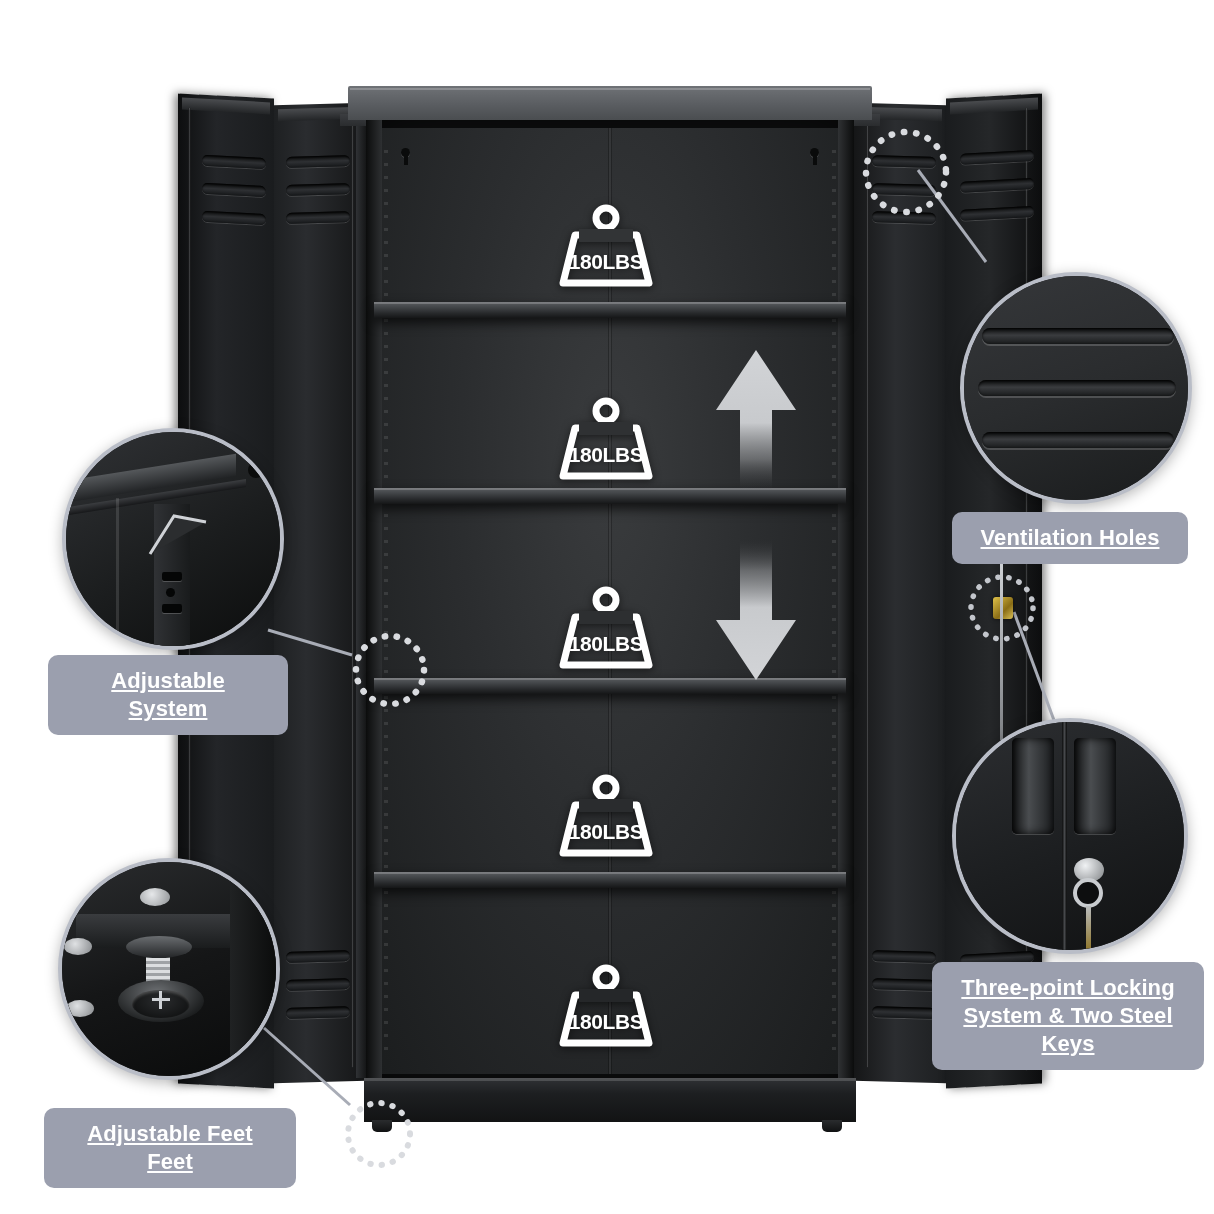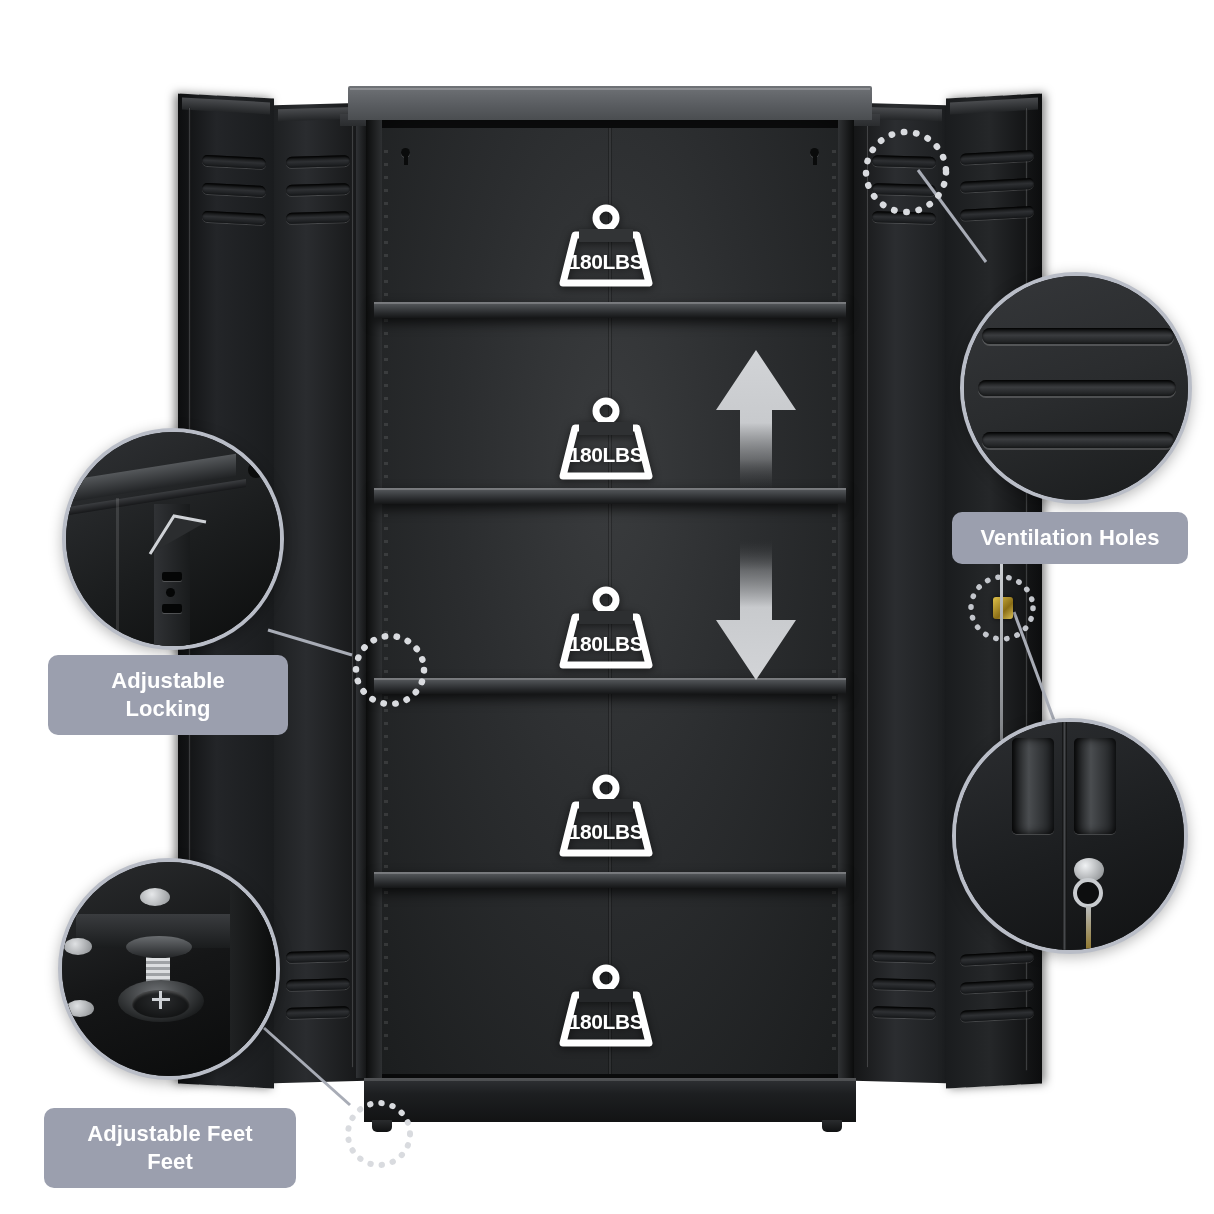--- a/index.html
+++ b/index.html
@@ -203,20 +203,21 @@
     background: #9b9fae;
     border-radius: 10px;
     color:#ffffff;
     font-weight: 700;
     font-size: 22px;
     line-height: 28px;
     padding: 12px 22px;
     white-space: pre-line;
     letter-spacing: .1px;
     text-align:center;
+    text-decoration:underline;
   }
 </style>
 </head>
 <body>
 
 <div id="stage">
 
   <div class="cab door" id="door-left-outer">
     <div class="door-top-trim"></div>
     <div class="door-crease" style="left:10px;"></div>
@@ -534,20 +535,22 @@
                   border-radius:50%;"></div>
 
       <div style="position:absolute; left:117px; top:156px; width:30px; height:30px;
                   border:4px solid #c9ccd0; border-radius:50%; background:#0d0e0f;"></div>
 
       <div style="position:absolute; left:130px; top:184px; width:5px; height:50px;
                   background:linear-gradient(180deg,#b9bcbf,#8a6d16);"></div>
     </div>
   </div>
 
-  <div class="pill" style="left:48px; top:655px; width:240px;">Adjustable Locking</div>
+  <div class="pill" style="left:48px; top:655px; width:240px;">Adjustable System</div>
 
   <div class="pill" style="left:44px; top:1108px; width:252px;">Adjustable Feet Feet</div>
 
   <div class="pill" style="left:952px; top:512px; width:236px;">Ventilation Holes</div>
 
+  <div class="pill" style="left:932px; top:962px; width:272px;">Three-point Locking
+System &amp; Two Steel Keys</div>
 
 </div>
 
 </body></html>

